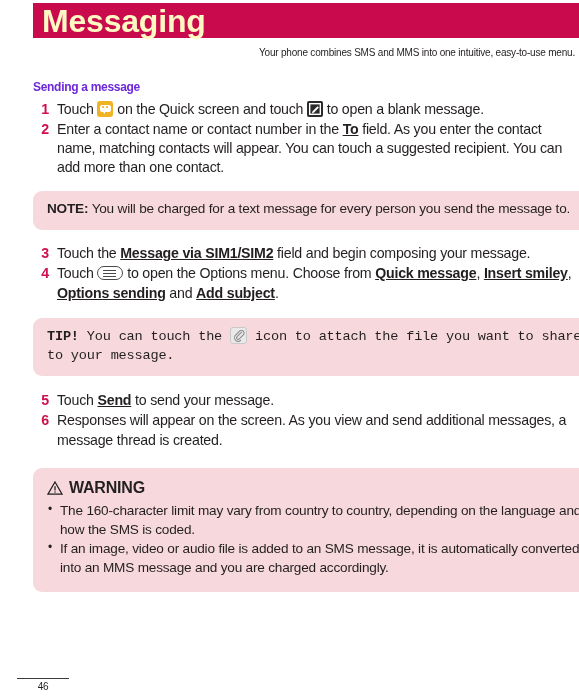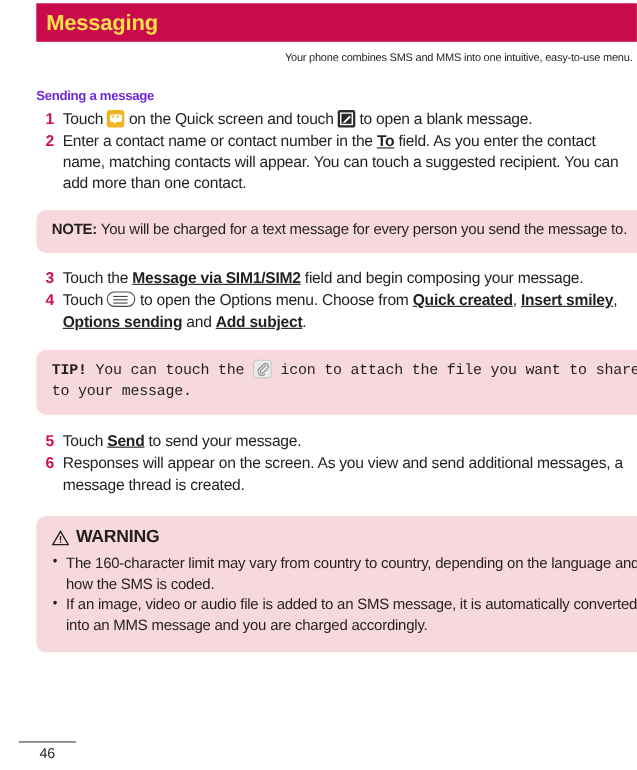--- a/index.html
+++ b/index.html
@@ -22,22 +22,22 @@
     position: absolute;
     left: 33px;
     top: 3px;
     right: 0;
     height: 35px;
     background: #c90b4e;
     display: flex;
     align-items: center;
   }
   .chapter-header .title {
-    color: #fde047;
-    font-size: 20px;
+    color: #fef9c3;
+    font-size: 32px;
     font-weight: bold;
     letter-spacing: -0.2px;
     padding-left: 9px;
     line-height: 1;
   }
 
   
   .content {
     position: absolute;
     left: 33px;
@@ -223,21 +223,21 @@
     left: 17px;
     bottom: 8px;
     width: 52px;
   }
   .footer .rule {
     border-top: 1.4px solid #3a3a3a;
     width: 52px;
     margin-bottom: 2px;
   }
   .footer .pageno {
-    font-size: 13px;
+    font-size: 10px;
     text-align: center;
     color: #231f20;
     letter-spacing: -0.2px;
   }
 </style>
 </head>
 <body>
 
 <div class="chapter-header">
   <div class="title">Messaging</div>
@@ -269,21 +269,21 @@
     <span class="label">NOTE:</span><span> You will be charged for a text message for every person you send the message to.</span>
   </div>
 
   <ol class="steps steps-group" style="margin-top:14px;">
 
     <li>
       <span class="num">3</span><span>Touch the </span><b>Message via SIM1/SIM2</b><span> field and begin composing your message.</span>
     </li>
 
     <li>
-      <span class="num">4</span><span>Touch </span><span class="icon-inline ic-menu"><i></i><i></i><i></i></span><span> to open the Options menu. Choose from </span><b>Quick created</b><span>, </span><b>Insert smiley</b><span>, </span><b>Options sending</b><span> and </span><b>Add subject</b><span>.</span>
+      <span class="num">4</span><span>Touch </span><span class="icon-inline ic-menu"><i></i><i></i><i></i></span><span> to open the Options menu. Choose from </span><b>Quick message</b><span>, </span><b>Insert smiley</b><span>, </span><b>Options sending</b><span> and </span><b>Add subject</b><span>.</span>
     </li>
 
   </ol>
 
   <div class="callout tip">
     <span class="label">TIP!</span><span> You can touch the </span><span class="icon-inline ic-attach"><svg width="11" height="12" viewBox="0 0 11 12">
           <path d="M7.6 2.2 L3.1 6.7 a1.55 1.55 0 0 0 2.2 2.2 L9.3 4.9 a2.6 2.6 0 0 0 -3.7 -3.7 L1.6 5.2 a3.6 3.6 0 0 0 5.1 5.1" fill="none" stroke="#8a8a8a" stroke-width="1.05" stroke-linecap="round"></path>
         </svg></span><span> icon to attach the file you want to share to your message.</span>
   </div>
 

